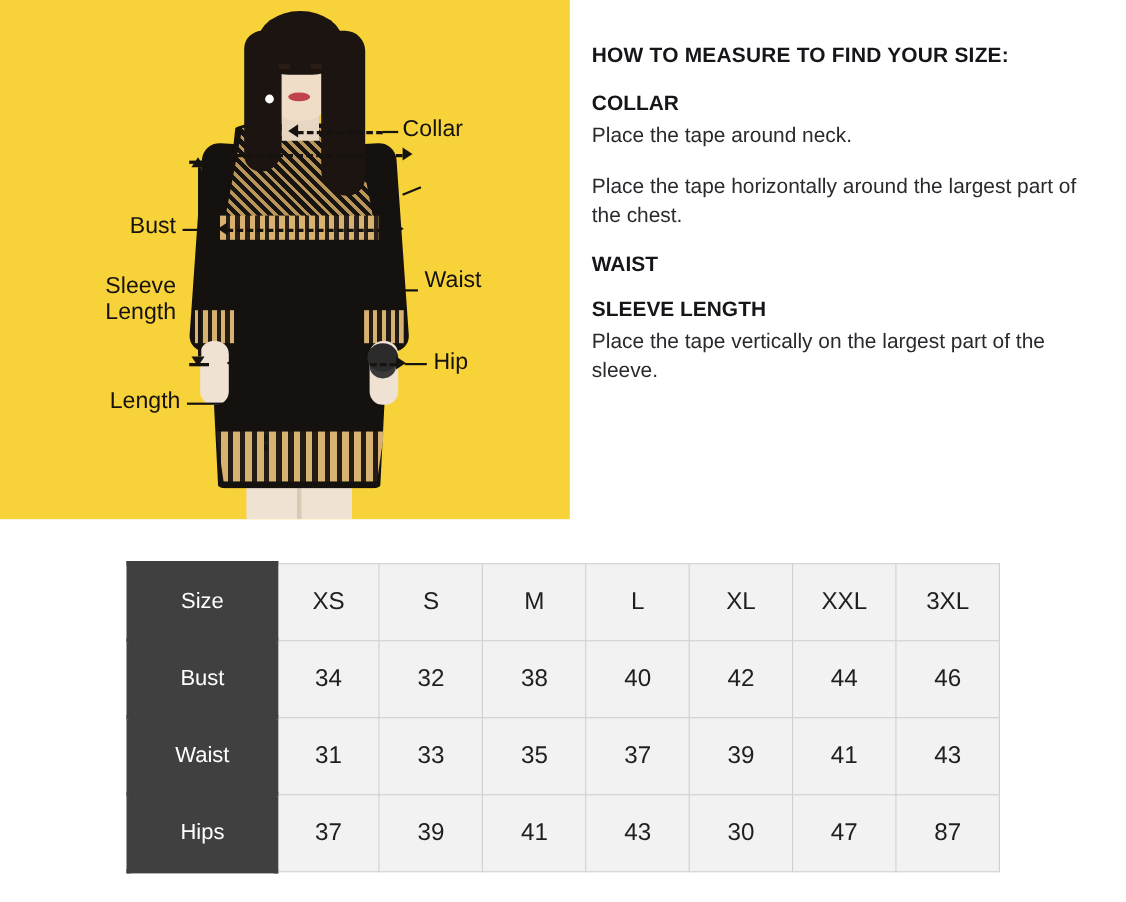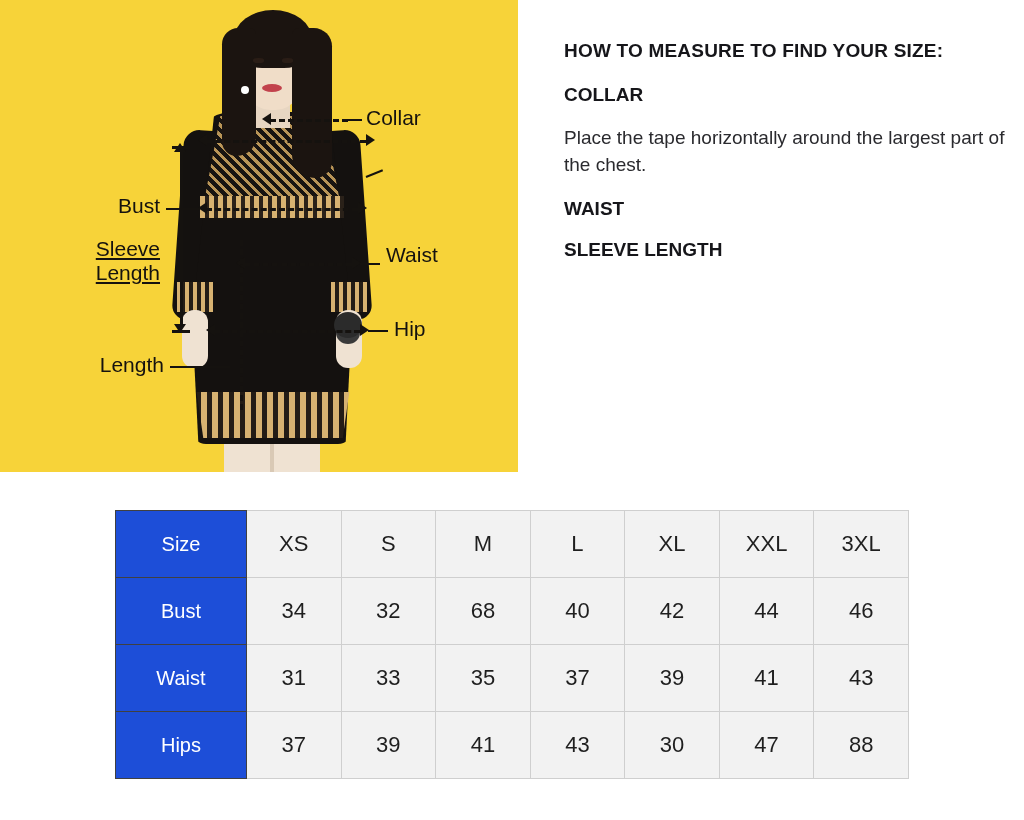--- a/index.html
+++ b/index.html
@@ -258,21 +258,21 @@
   }
   .ar-down {
     border-left: 6px solid transparent;
     border-right: 6px solid transparent;
     border-top: 9px solid #15120f;
   }
 
   
   .instructions {
     position: absolute;
-    left: 564px;
+    left: 538px;
     top: 40px;
     width: 450px;
   }
   .instr-title {
     font-size: 19px;
     font-weight: bold;
     letter-spacing: .2px;
     color: #16161a;
     margin: 0 0 22px 0;
   }
@@ -306,25 +306,25 @@
     border: 1px solid #cfcfcf;
     height: 64px;
     text-align: center;
     vertical-align: middle;
     font-weight: normal;
     font-size: 22px;
     color: #1f1f1f;
     background: #f2f2f2;
   }
   table.size-table .rowhead {
-    background: #1d4ed8;
+    background: #404040;
     color: #ffffff;
     font-size: 20px;
     width: 128px;
-    border: 1px solid #404040;
+    border: 4px solid #404040;
   }
   table.size-table tr:first-child .rowhead {
     font-size: 20px;
   }
 </style>
 </head>
 <body>
 
 <div class="top">
 
@@ -369,21 +369,21 @@
     <div class="arrowhead ar-left" style="left:198px; top:202px;"></div>
     <div class="arrowhead ar-right" style="left:358px; top:202px;"></div>
     <div class="lead" style="left:166px; top:208px; width:34px;"></div>
     <div class="lbl lbl-r" style="left:60px; top:194px; width:100px;">Bust</div>
 
     <div class="solid-v" style="left:180px; top:152px; height:172px;"></div>
     <div class="arrowhead ar-up" style="left:174px; top:143px;"></div>
     <div class="arrowhead ar-down" style="left:174px; top:324px;"></div>
     <div class="solid-v" style="left:172px; top:146px; height:0; border-left:0; border-top:3px solid #15120f; width:18px;"></div>
     <div class="solid-v" style="left:172px; top:330px; height:0; border-left:0; border-top:3px solid #15120f; width:18px;"></div>
-    <div class="lbl lbl-r" style="left:40px; top:237px; width:120px;text-decoration:underline;">Sleeve
+    <div class="lbl lbl-r" style="left:40px; top:248px; width:120px;">Sleeve
 Length</div>
 
     <div class="dash-h" style="left:244px; top:263px; width:108px;"></div>
     <div class="arrowhead ar-left" style="left:236px; top:257px;"></div>
     <div class="arrowhead ar-right" style="left:352px; top:257px;"></div>
     <div class="lead" style="left:360px; top:263px; width:20px;"></div>
     <div class="lbl" style="left:386px; top:243px;">Waist</div>
 
     <div class="dash-h" style="left:214px; top:330px; width:146px;"></div>
     <div class="arrowhead ar-left" style="left:206px; top:324px;"></div>
@@ -394,32 +394,34 @@
     <div class="dash-v" style="left:240px; top:240px; height:170px;"></div>
     <div class="lead" style="left:170px; top:366px; width:60px;"></div>
     <div class="lbl lbl-r" style="left:60px; top:353px; width:104px;">Length</div>
   </div>
 
   <div class="instructions">
     <p class="instr-title">HOW TO MEASURE TO FIND YOUR SIZE:</p>
 
     <div class="instr-block">
       <p class="instr-head">COLLAR</p>
+      <p class="instr-body">Place the tape around neck.</p>
     </div>
 
     <div class="instr-block">
       <p class="instr-body">Place the tape horizontally around the largest part of the chest.</p>
     </div>
 
     <div class="instr-block">
       <p class="instr-head">WAIST</p>
     </div>
 
     <div class="instr-block">
       <p class="instr-head">SLEEVE LENGTH</p>
+      <p class="instr-body">Place the tape vertically on the largest part of the sleeve.</p>
     </div>
   </div>
 </div>
 
 <div class="table-wrap">
   <table class="size-table">
     <tbody>
       <tr>
         <td class="rowhead">Size</td>
         <td>XS</td>
@@ -427,21 +429,21 @@
         <td>M</td>
         <td>L</td>
         <td>XL</td>
         <td>XXL</td>
         <td>3XL</td>
       </tr>
       <tr>
         <td class="rowhead">Bust</td>
         <td>34</td>
         <td>32</td>
-        <td>68</td>
+        <td>38</td>
         <td>40</td>
         <td>42</td>
         <td>44</td>
         <td>46</td>
       </tr>
       <tr>
         <td class="rowhead">Waist</td>
         <td>31</td>
         <td>33</td>
         <td>35</td>
@@ -451,17 +453,17 @@
         <td>43</td>
       </tr>
       <tr>
         <td class="rowhead">Hips</td>
         <td>37</td>
         <td>39</td>
         <td>41</td>
         <td>43</td>
         <td>30</td>
         <td>47</td>
-        <td>88</td>
+        <td>87</td>
       </tr>
     </tbody>
   </table>
 </div>
 
 </body></html>

